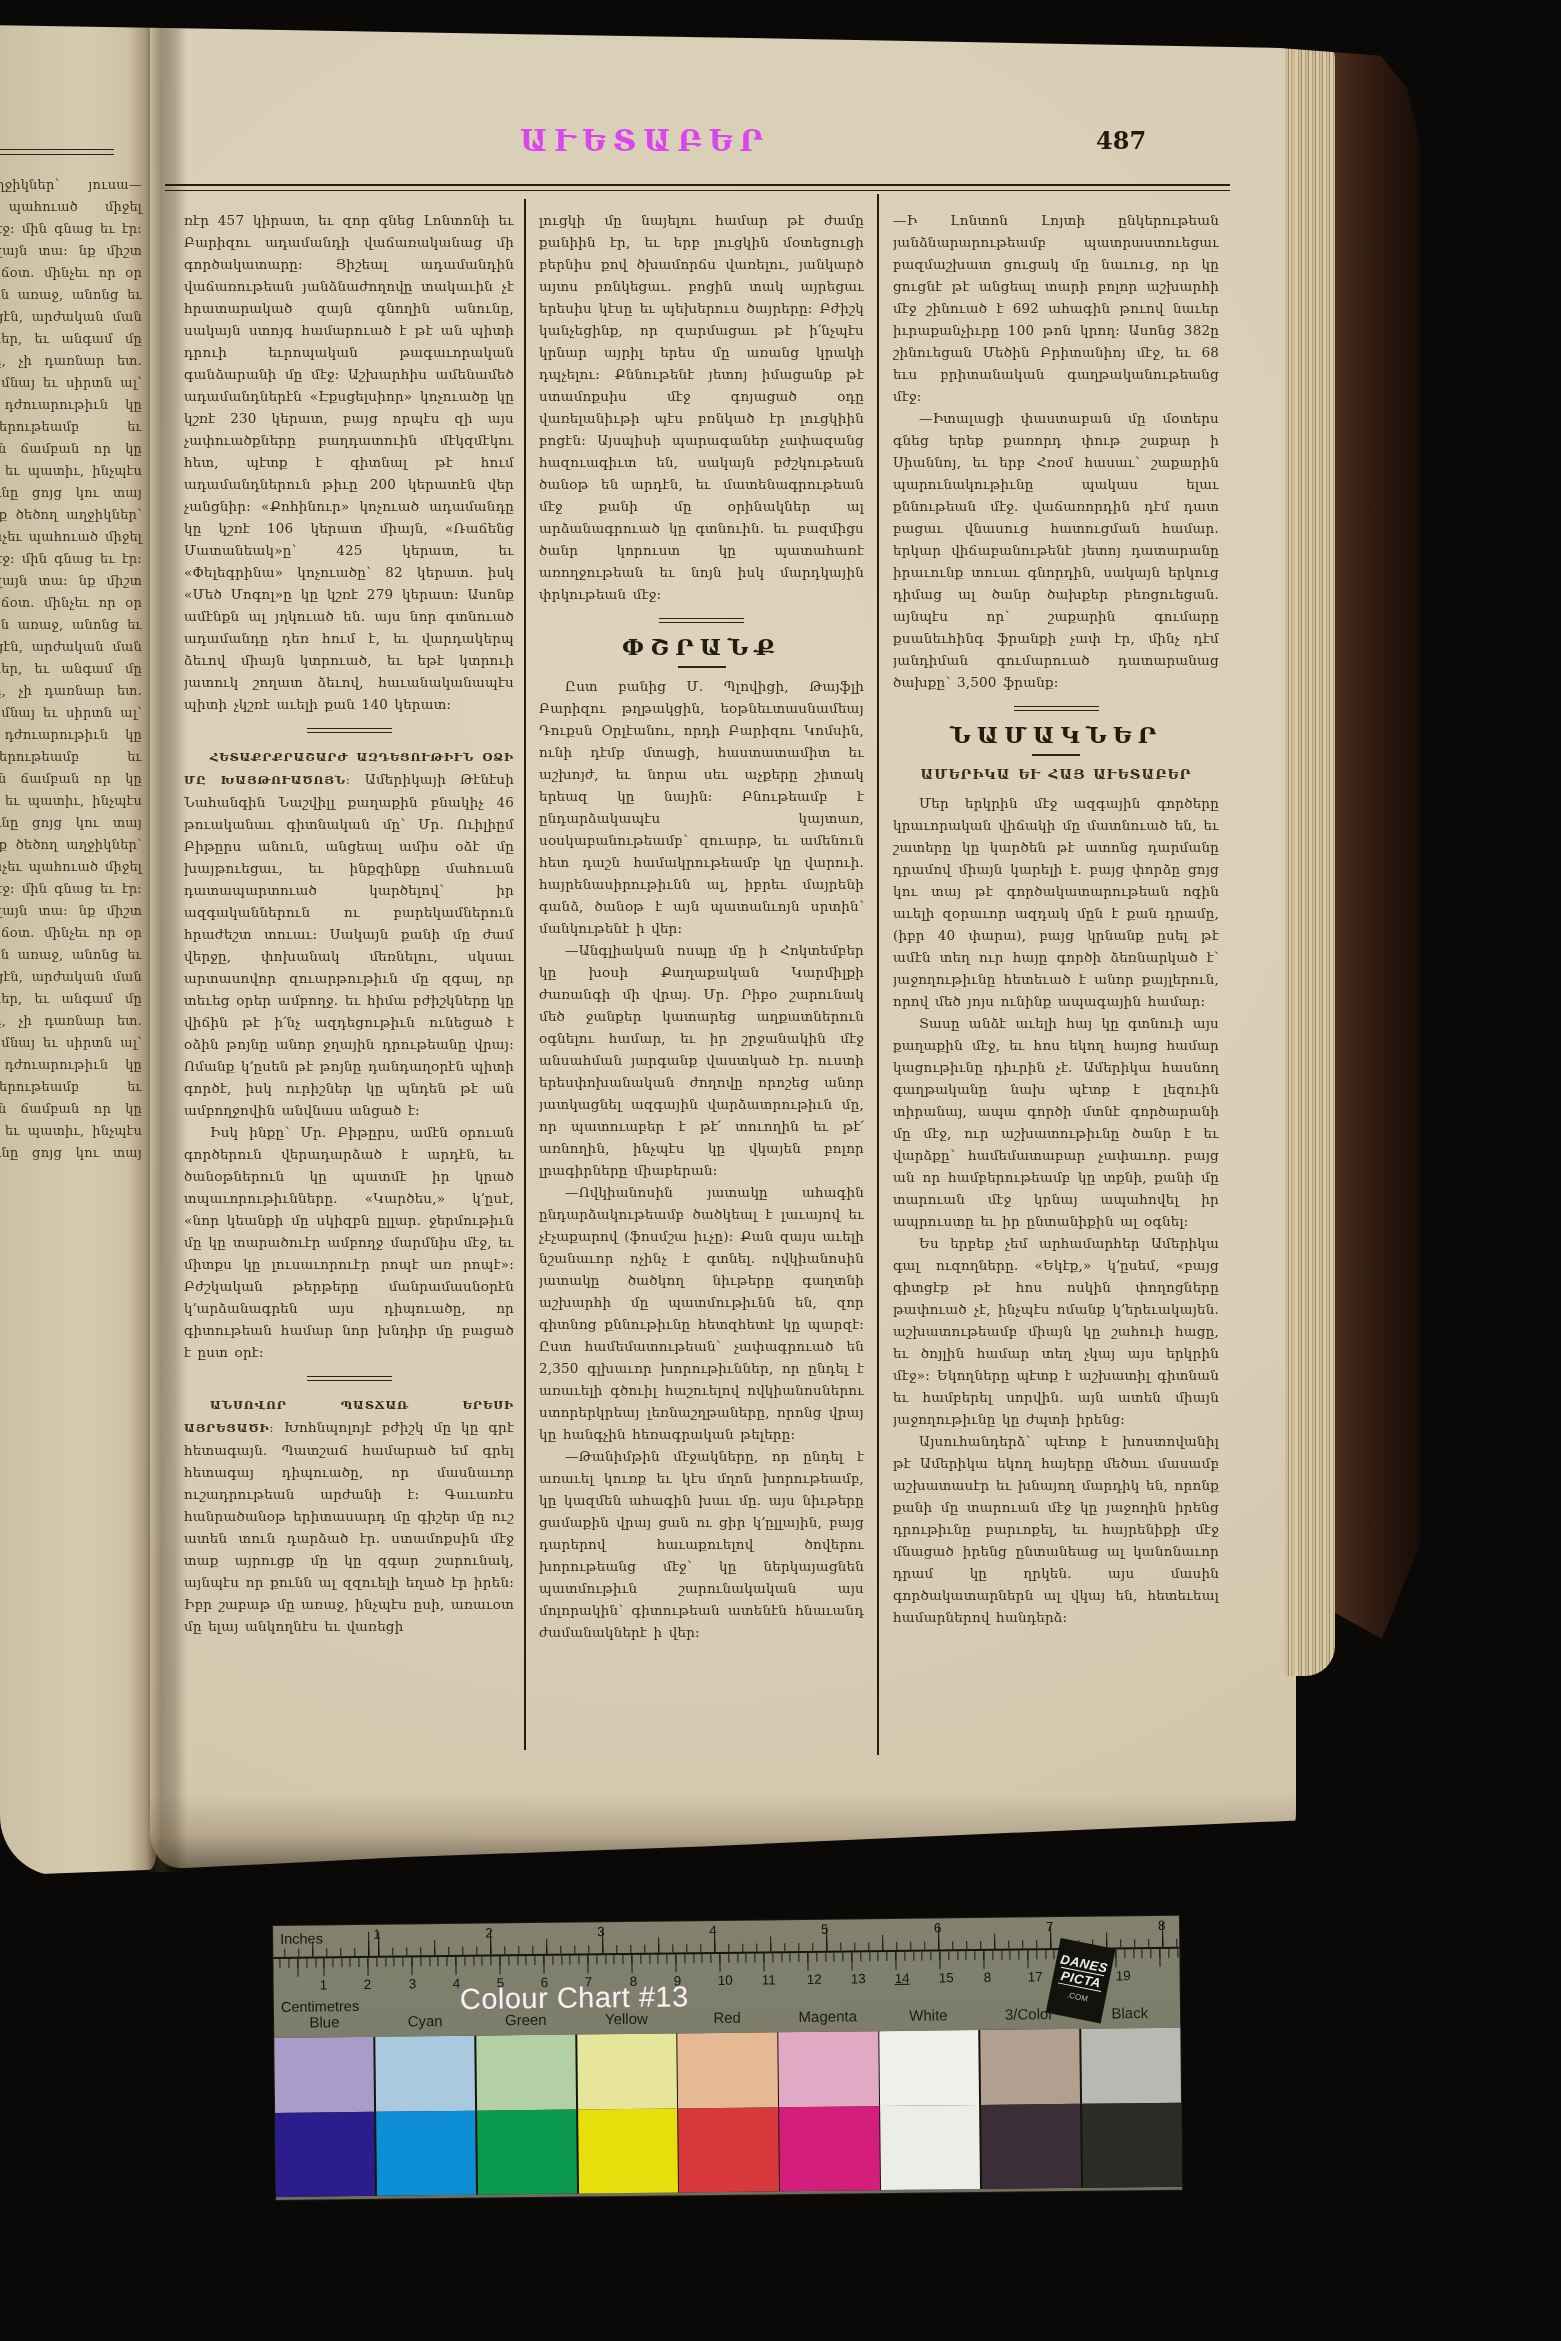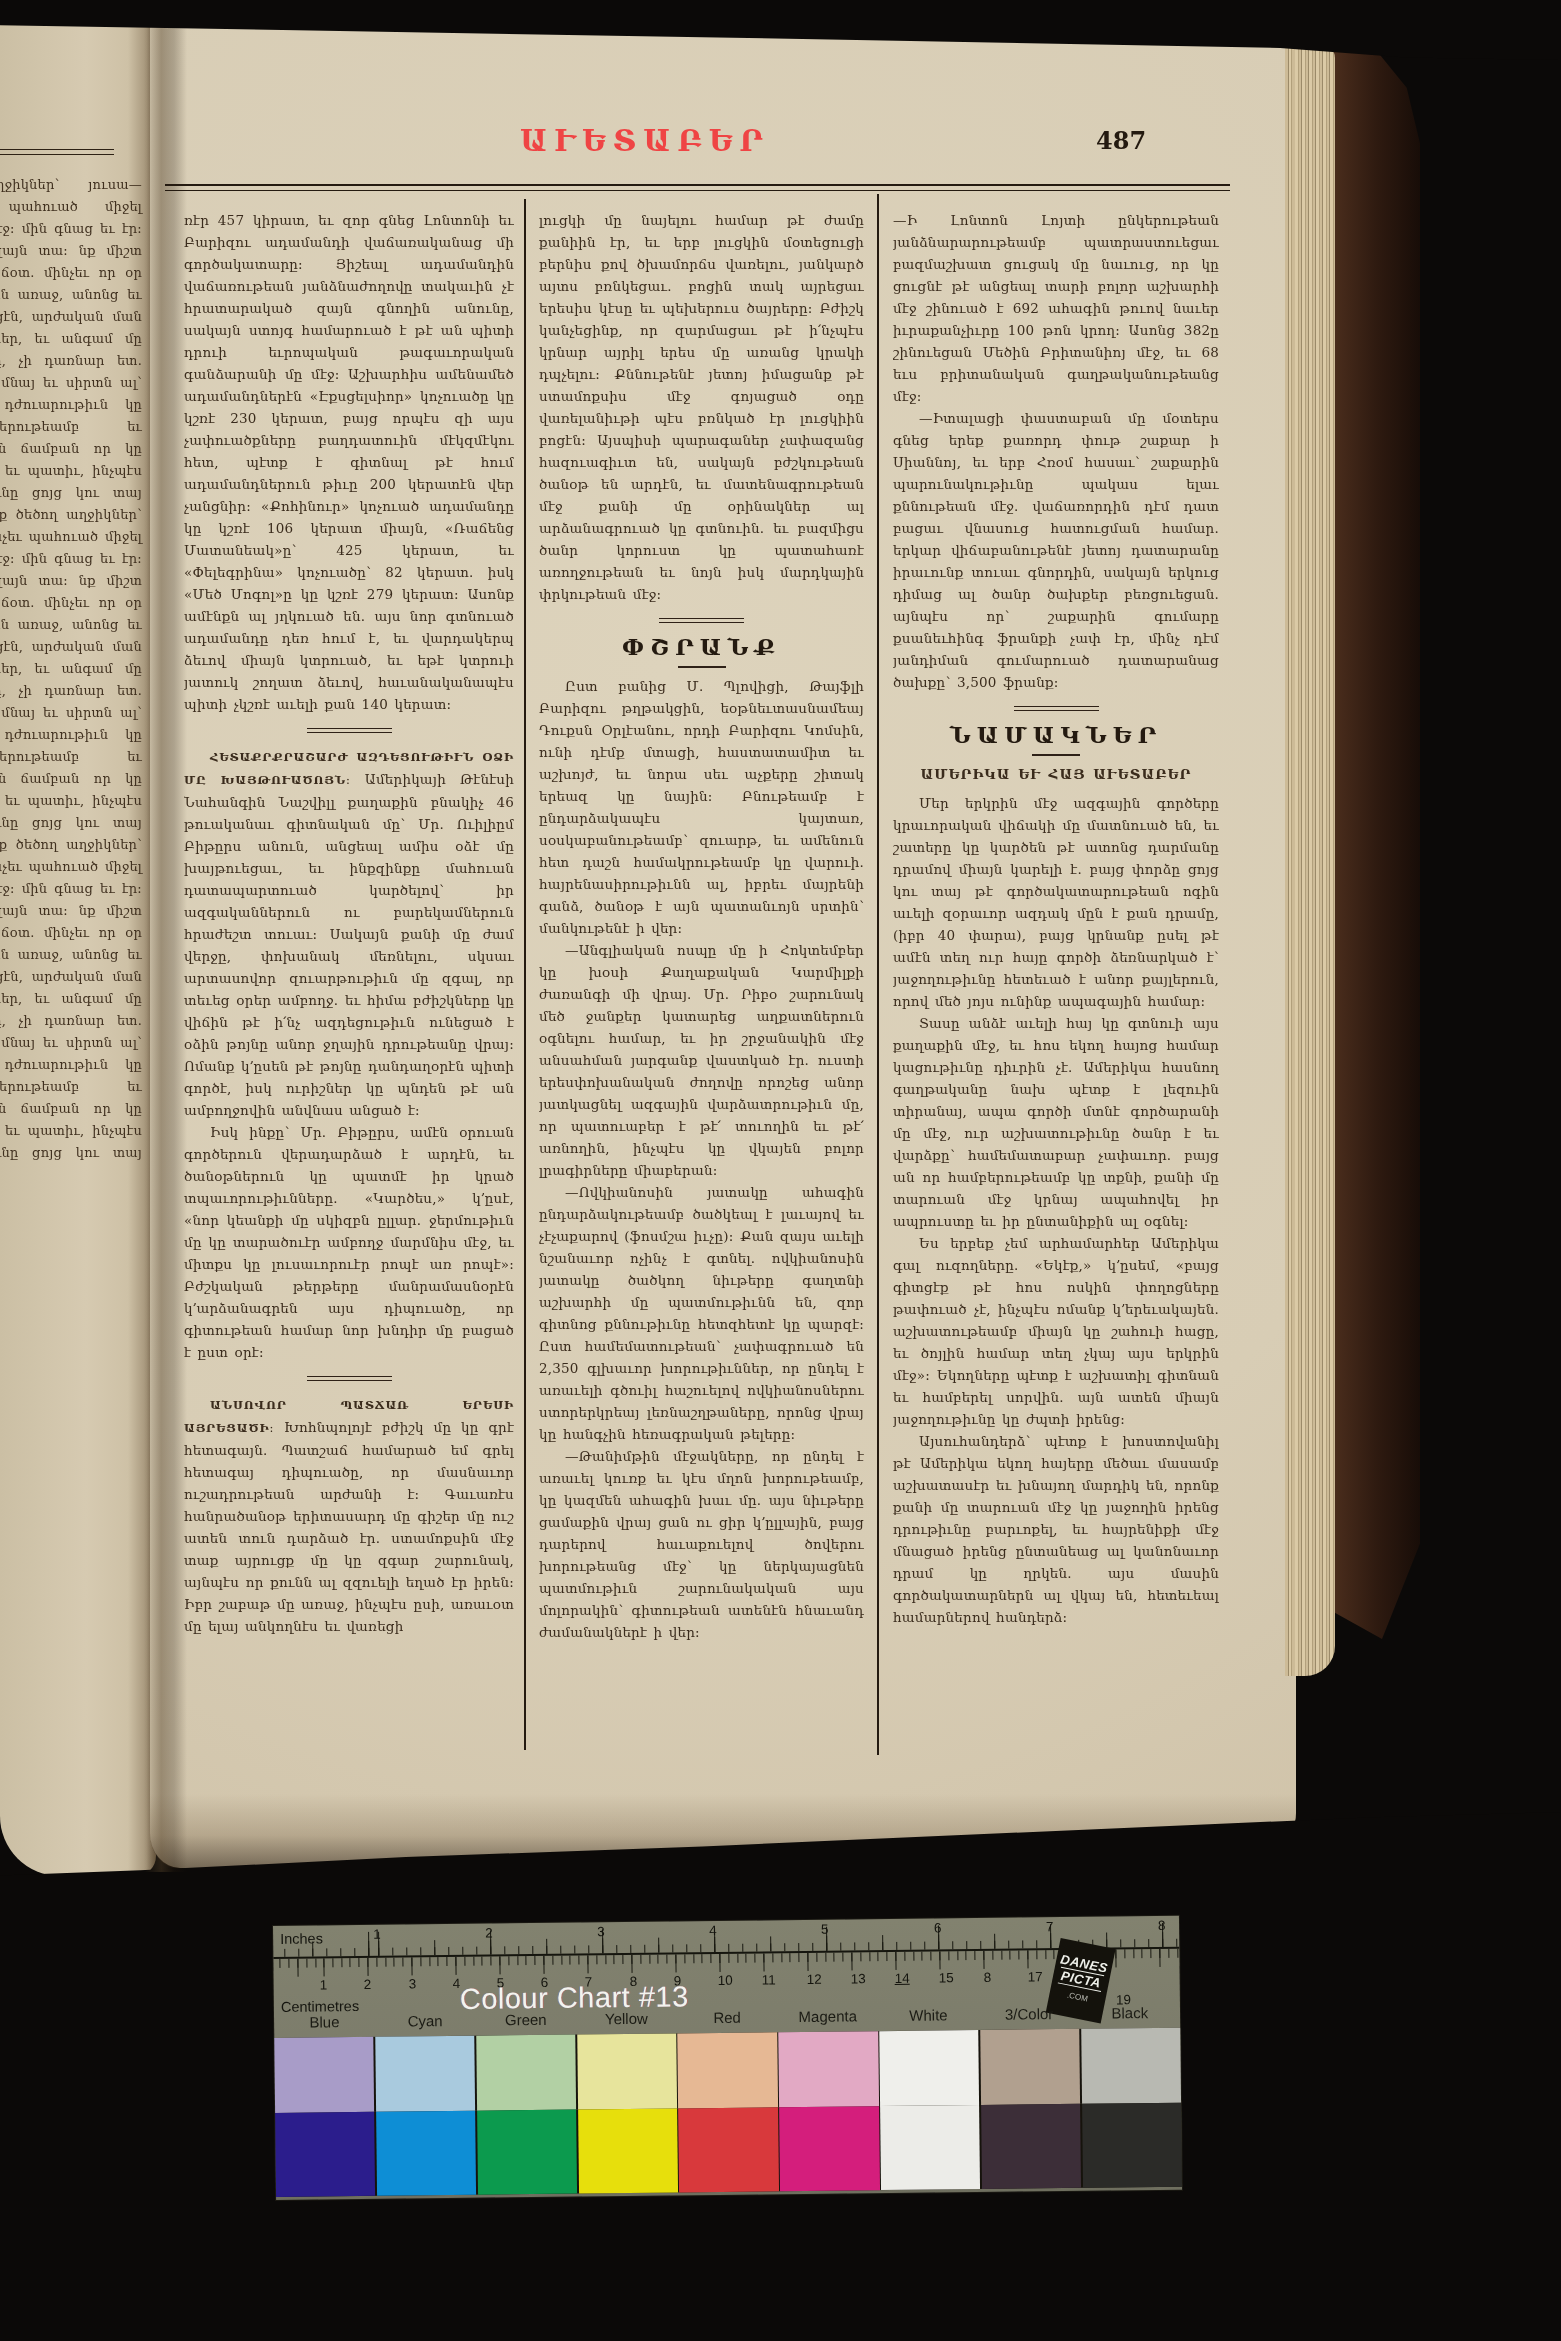--- a/index.html
+++ b/index.html
@@ -29,21 +29,21 @@
     border-radius:0 13px 30px 0;}
   .cover-edge{position:absolute;left:1325px;top:48px;width:95px;height:1591px;z-index:0;
     background:linear-gradient(90deg,#50311f 0,#2e1a10 55%,#180d08 100%);
     clip-path:polygon(0 0,52% 0,86% 2.5%,100% 6%,100% 94%,60% 100%,0 98%);}
   .top-black{position:absolute;left:0;top:0;width:1561px;height:60px;background:#0b0908;z-index:4;
     clip-path:polygon(0 0,100% 0,100% 100%,90% 96%,82% 80%,45% 62%,0 42%);}
   .bottom-black{position:absolute;left:0;top:1812px;width:1561px;height:530px;background:#0b0908;z-index:2;
     clip-path:polygon(0 12%,9% 11%,26% 8.5%,45% 6.5%,72% 3%,88% 1%,100% 0,100% 100%,0 100%);}
   
   .running-title{position:absolute;left:510px;top:124px;width:270px;text-align:center;z-index:3;
-    font-size:29px;font-weight:bold;letter-spacing:7px;color:#ef4444;}
+    font-size:29px;font-weight:bold;letter-spacing:7px;color:#d946ef;}
   .page-num{position:absolute;left:1096px;top:126px;z-index:3;font-size:24px;font-weight:bold;color:#241a10;}
   .head-rule{position:absolute;left:165px;top:184px;width:1065px;height:4px;z-index:3;
     border-top:2px solid #241a10;border-bottom:1px solid #241a10;}
   
   .vrule{position:absolute;width:1.5px;background:#241a10;z-index:3;}
   .vr1{left:524px;top:199px;height:1551px;}
   .vr2{left:877px;top:194px;height:1561px;}
   .col{position:absolute;top:209px;height:1531px;overflow:hidden;z-index:3;
     font-size:13.5px;line-height:22px;color:#3a2b1c;text-align:justify;
     word-spacing:2px;letter-spacing:0.2px;}
@@ -180,21 +180,21 @@
         <span class="rul-num cm-num" style="left: 400px;">9</span>
         <span class="rul-num cm-num" style="left: 444px;">10</span>
         <span class="rul-num cm-num" style="left: 488px;">11</span>
         <span class="rul-num cm-num" style="left: 533px;">12</span>
         <span class="rul-num cm-num" style="left: 577px;">13</span>
         <span class="rul-num cm-num" style="left: 621px; text-decoration: underline;">14</span>
         <span class="rul-num cm-num" style="left: 665px;">15</span>
         <span class="rul-num cm-num" style="left: 710px;">8</span>
         <span class="rul-num cm-num" style="left: 754px;">17</span>
         <span class="rul-num cm-num" style="left: 798px;">18</span>
-        <span class="rul-num cm-num" style="left: 842px; margin-top: 24px;">19</span>
+        <span class="rul-num cm-num" style="left: 842px;">19</span>
       </div>
     <span class="lbl-cm">Centimetres</span>
     <div class="chart-title">Colour Chart #13</div>
     <div class="logo">
       <div class="l1">DANES</div>
       <div><span class="l2">PICTA</span></div>
       <div class="l3">.COM</div>
     </div>
     <div class="swatch-labels">
         <span>Blue</span>

